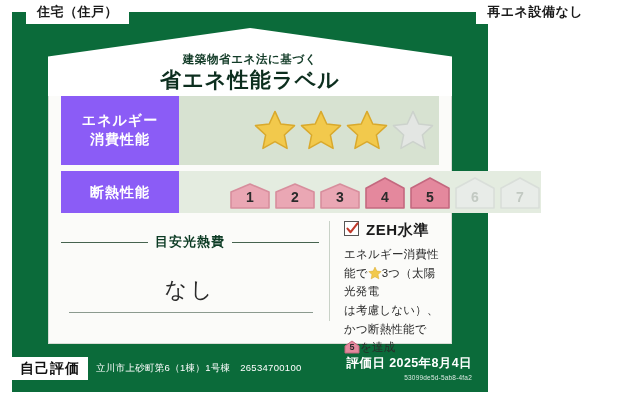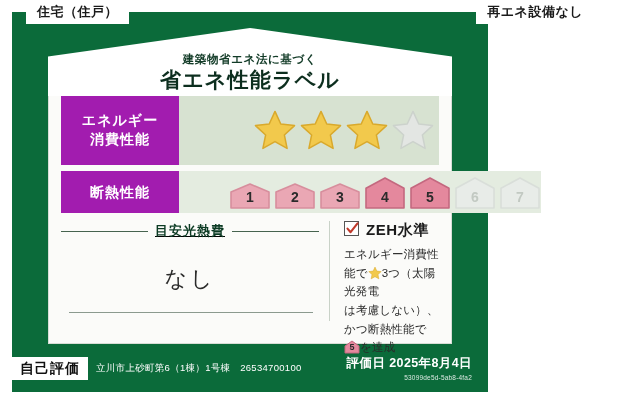--- a/index.html
+++ b/index.html
@@ -89,21 +89,21 @@
     left:12px;right:12px;
     display:flex;
     align-items:stretch;
   }
   .metric-row.energy{top:10px;height:70px;}
   .metric-row.insul{top:86px;height:42px;}
 
   .metric-key{
     width:118px;
     flex:0 0 118px;
-    background:#a21caf;
+    background:#8b5cf6;
     color:#ffffff;
     display:flex;
     align-items:center;
     justify-content:center;
     text-align:center;
     font-size:14px;
     font-weight:700;
     letter-spacing:1px;
     line-height:1.35;
     box-sizing:border-box;
@@ -168,22 +168,21 @@
   .lower-left{
     flex:0 0 268px;
     position:relative;
     padding-right:10px;
     box-sizing:border-box;
   }
   .divider-title{
     display:flex;
     align-items:center;
     gap:7px;
-    margin-top:3px;
-    text-decoration:underline;
+    margin-top:14px;
   }
   .divider-title .rule{
     flex:1 1 auto;
     height:1px;
     background:#46634f;
   }
   .divider-title .dt-text{
     font-size:13px;
     font-weight:700;
     color:#0c3b24;

